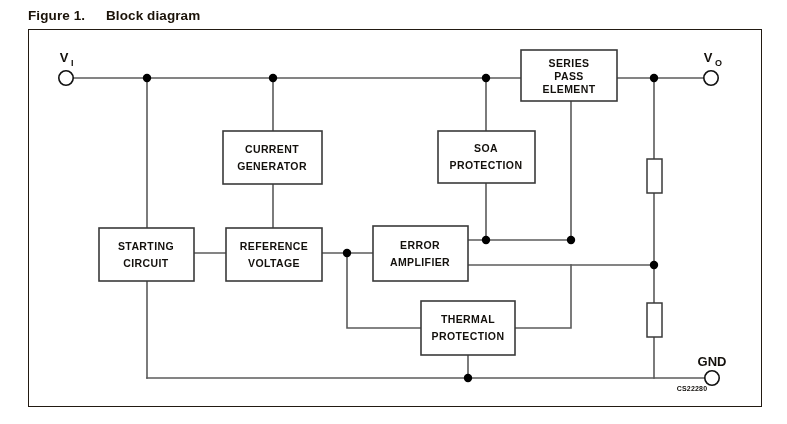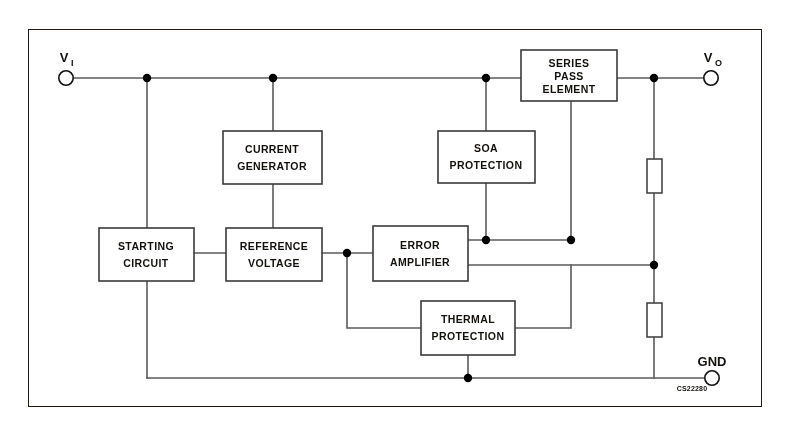--- a/index.html
+++ b/index.html
@@ -103,20 +103,23 @@
     fill: #ffffff;
     stroke: #111111;
     stroke-width: 1.6;
   }
 </style>
 </head>
 <body>
 
 <div id="page">
 
+  <div class="caption">
+    <span class="cap-num">Figure 1.</span><span>Block diagram</span>
+  </div>
 
   <div class="figure-frame"></div>
 
   <svg class="diagram" viewBox="0 0 787 424">
 
     <g>
 
       <path class="wire" d="M 74 78 L 521 78"></path>
 
       <path class="wire" d="M 617 78 L 703 78"></path>

